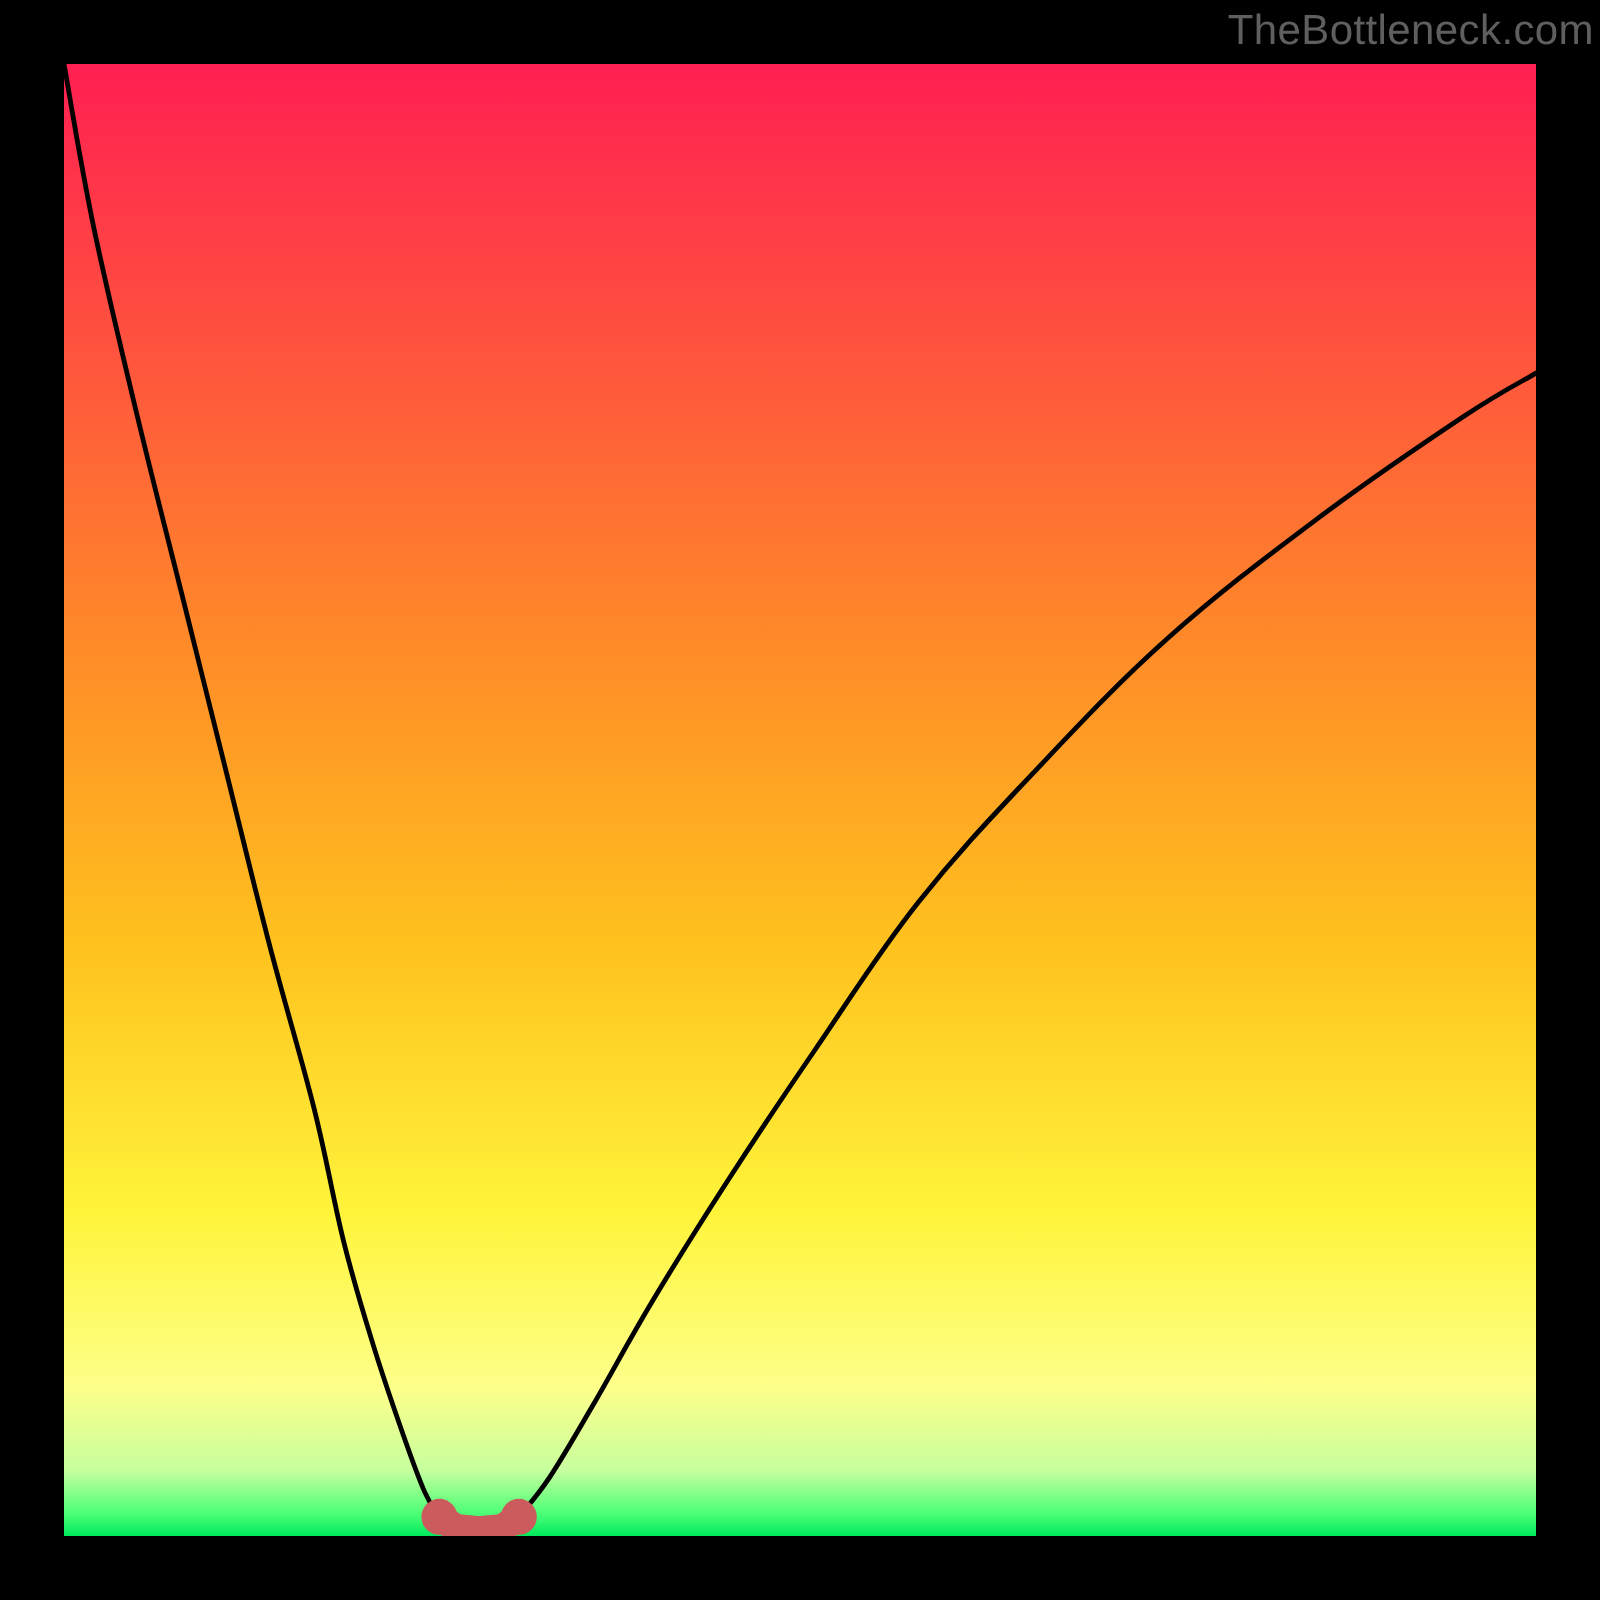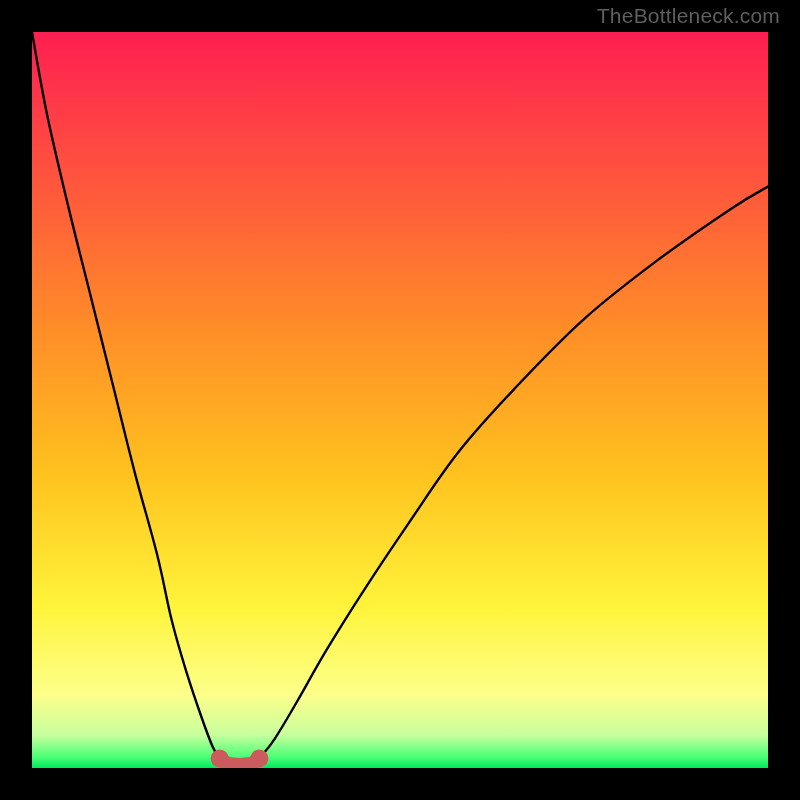--- a/index.html
+++ b/index.html
@@ -12,21 +12,21 @@
   }
   .frame {
     width: 800px;
     height: 800px;
     background: #000;
     position: relative;
   }
   .watermark {
     position: absolute;
     top: 4px;
-    right: 20px;
+    right: 3px;
     color: #5f5f5f;
     font-size: 21px;
     font-weight: 400;
     letter-spacing: 0.2px;
     z-index: 10;
   }
   .plot-area {
     position: absolute;
     left: 32px;
     top: 32px;

